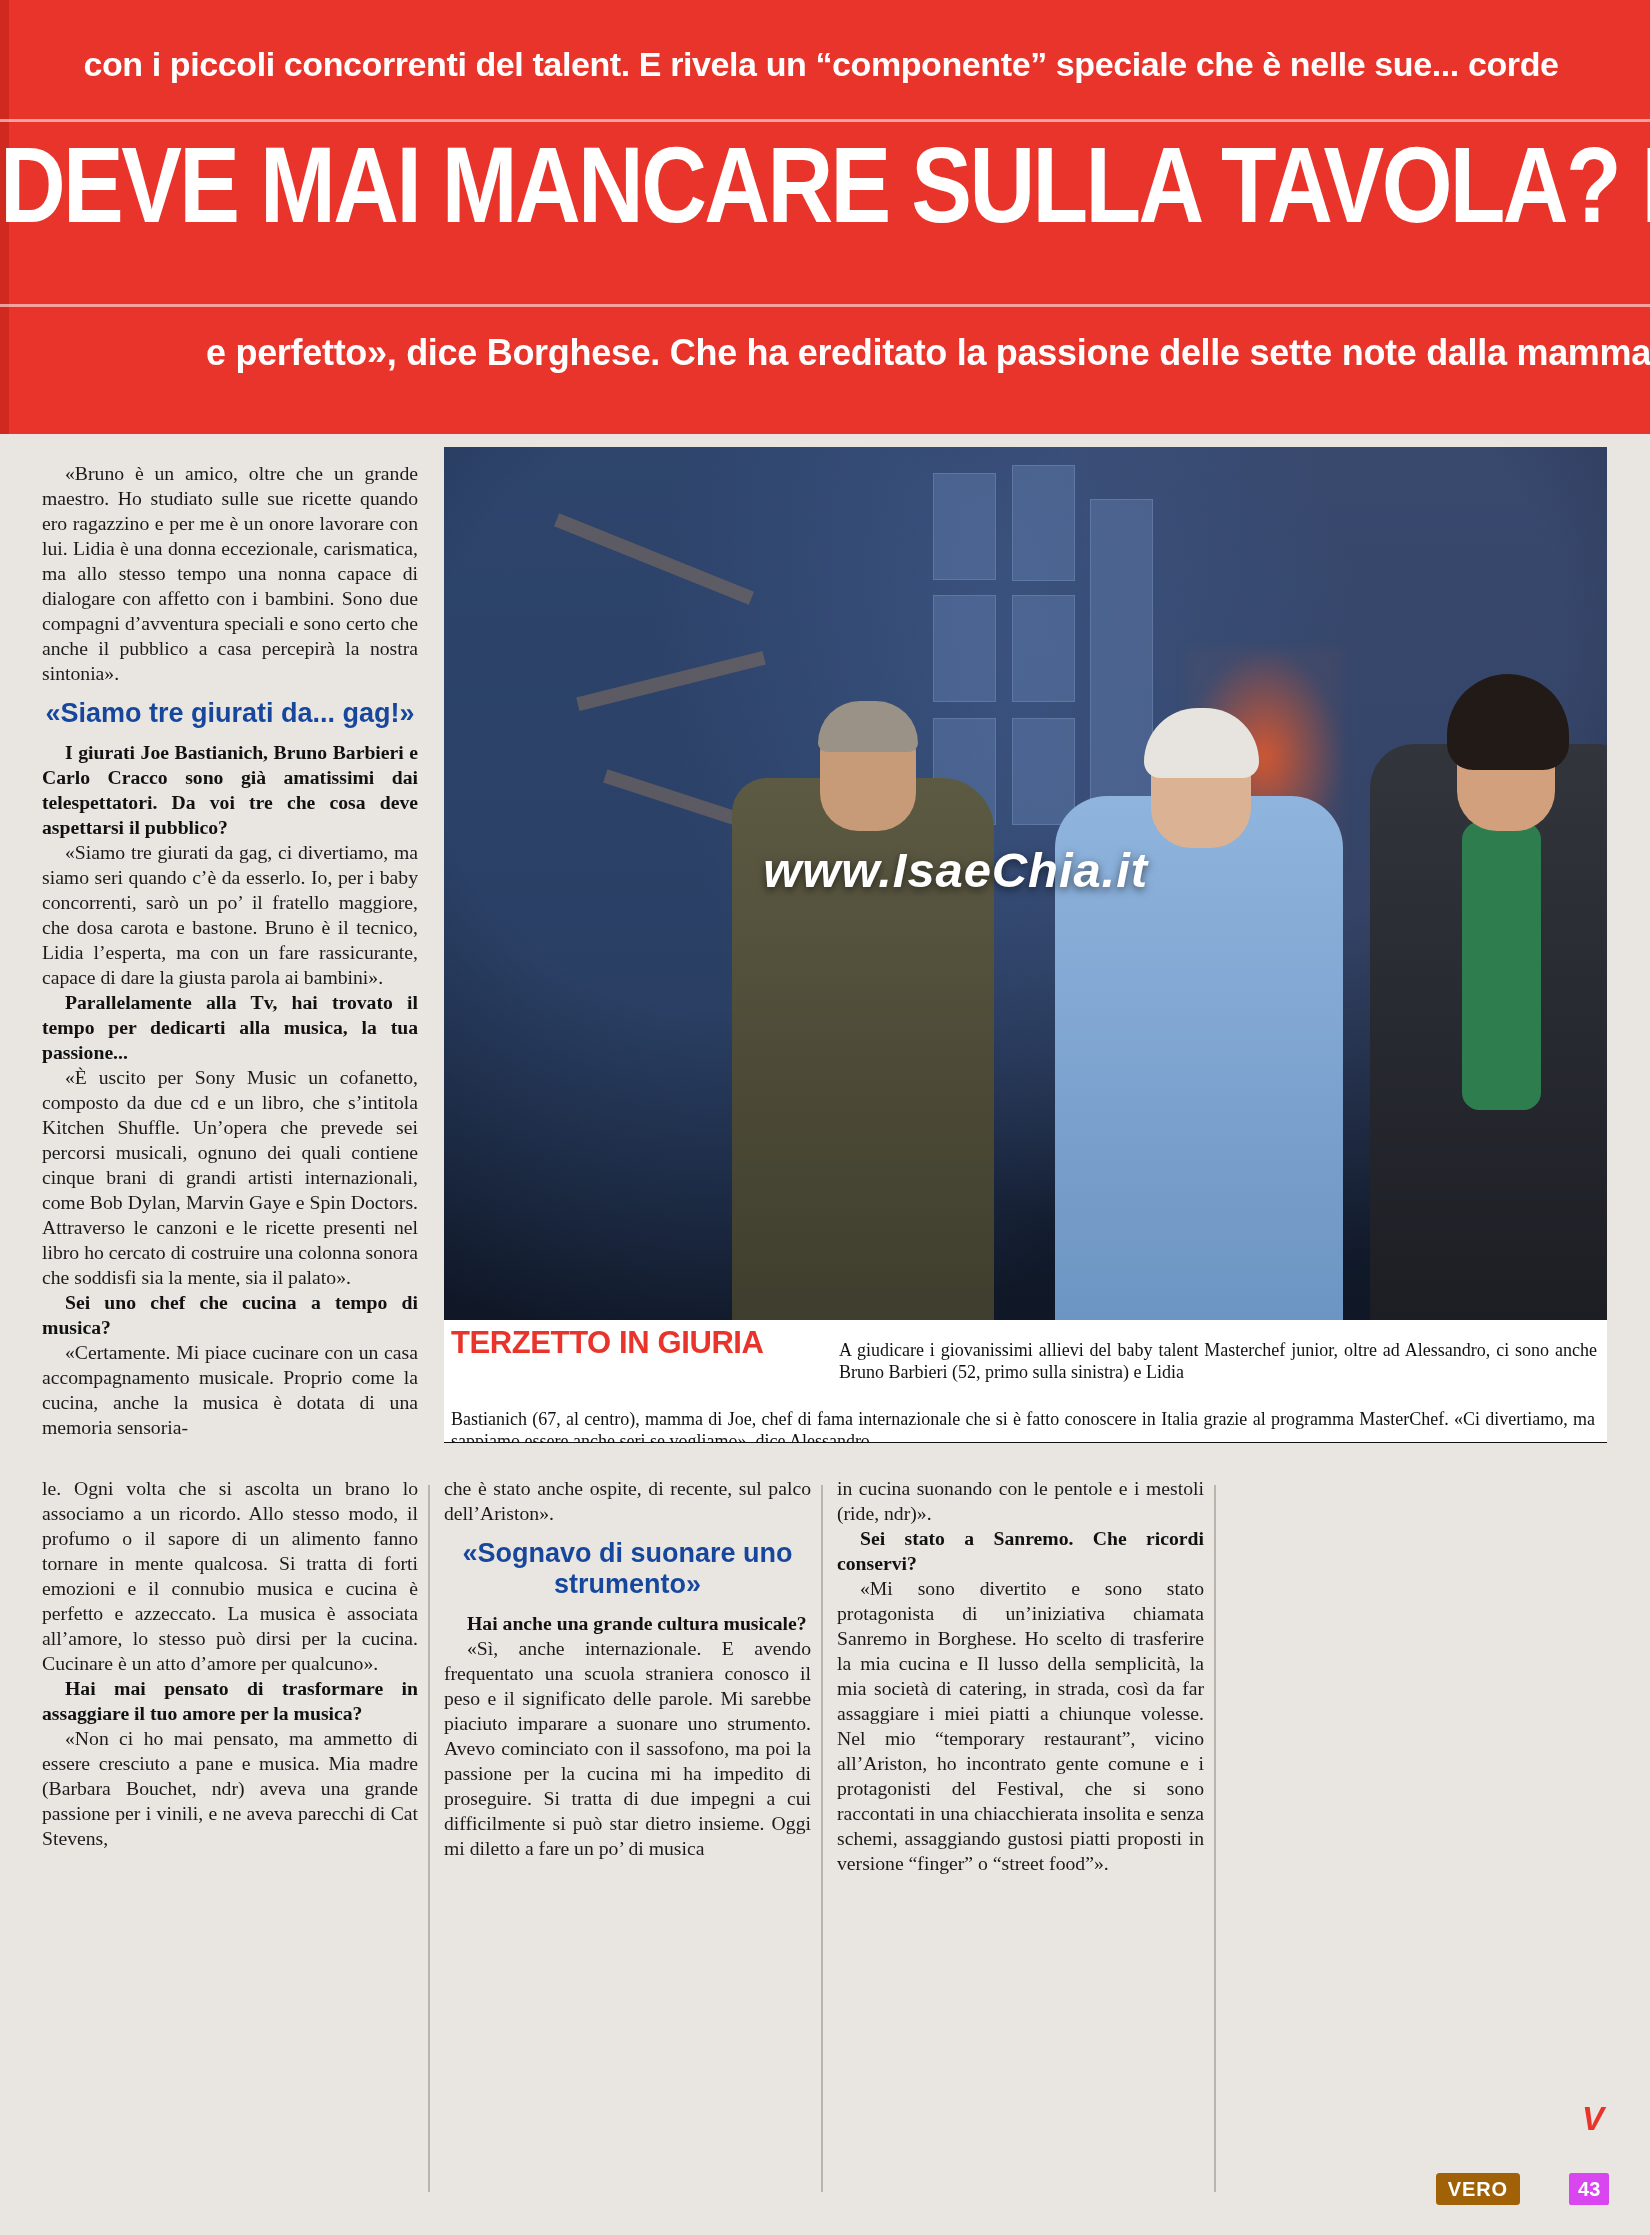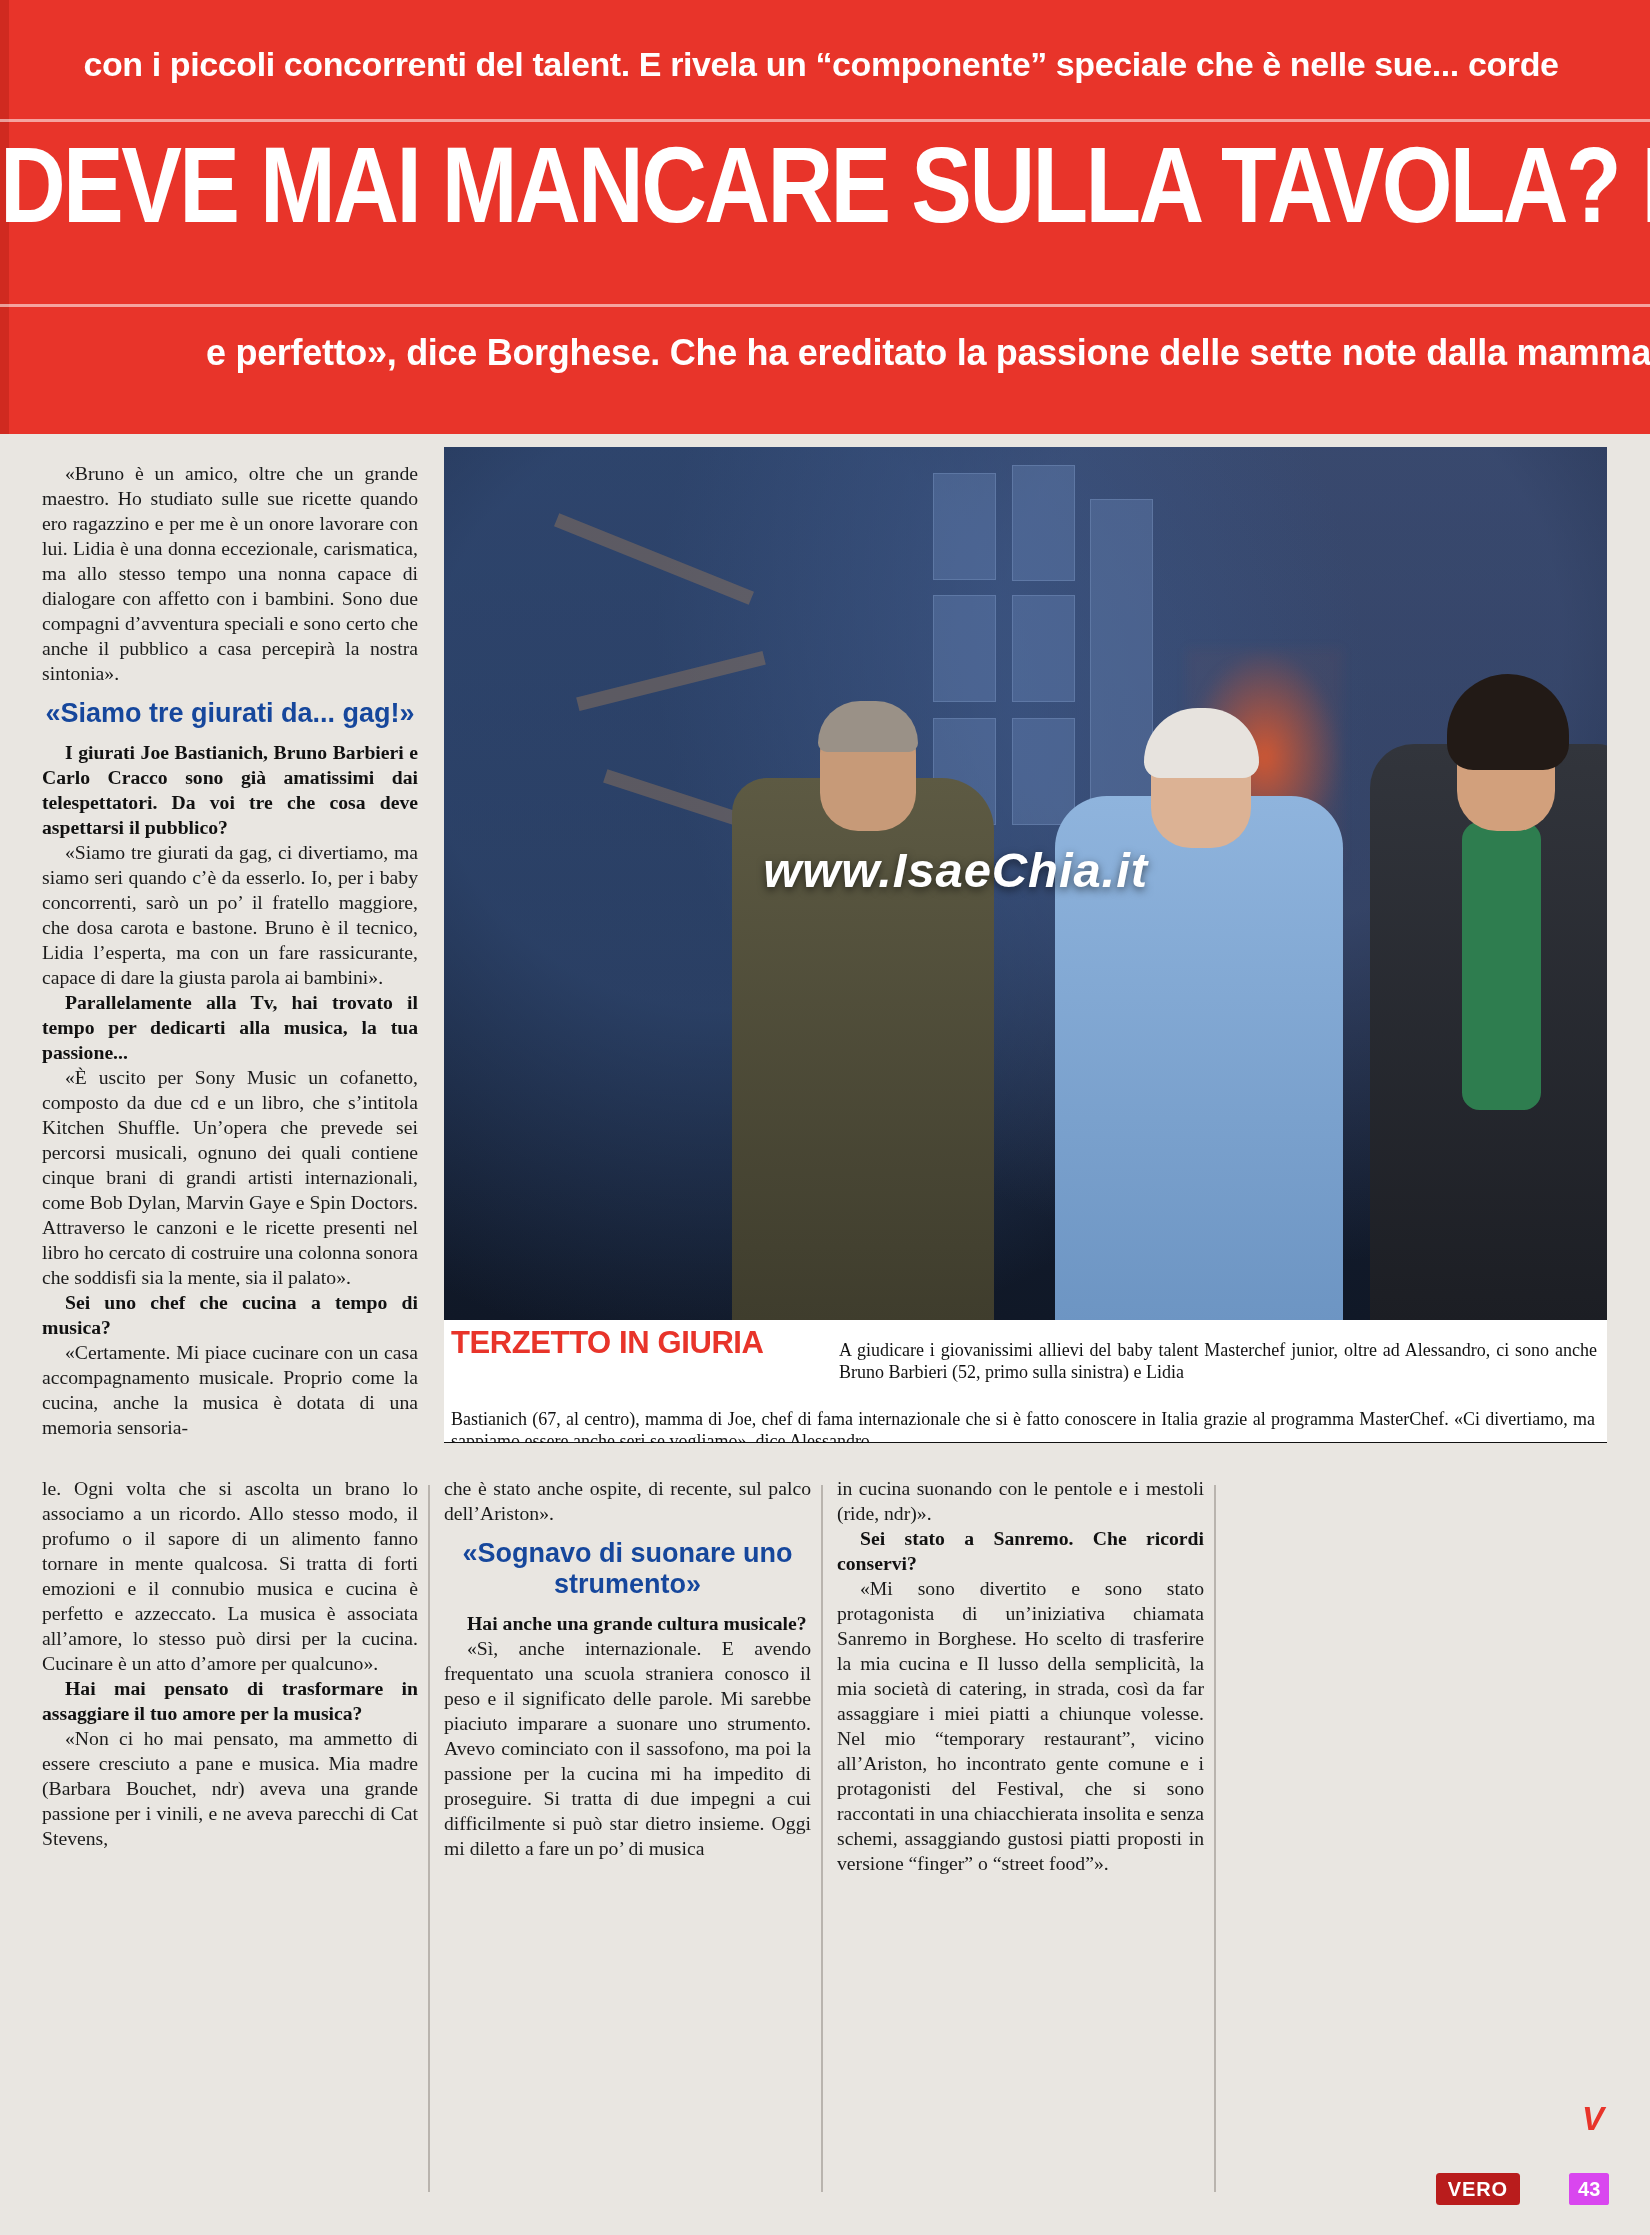--- a/index.html
+++ b/index.html
@@ -286,21 +286,21 @@
   
   .footer-logo {
     position: absolute;
     right: 42px;
     bottom: 31px;
     display: flex;
     align-items: center;
     gap: 5.2px;
   }
   .vero-badge {
-    background: #b91c1c;
+    background: #a16207;
     color: #fff;
     font-family: "Liberation Sans", sans-serif;
     font-weight: bold;
     font-size: 20px;
     padding: 4.4px 12.2px 4.4px 12.2px;
     border-radius: 3.5px;
     letter-spacing: 0.9px;
   }
   .page-num {
     background: #d946ef;

